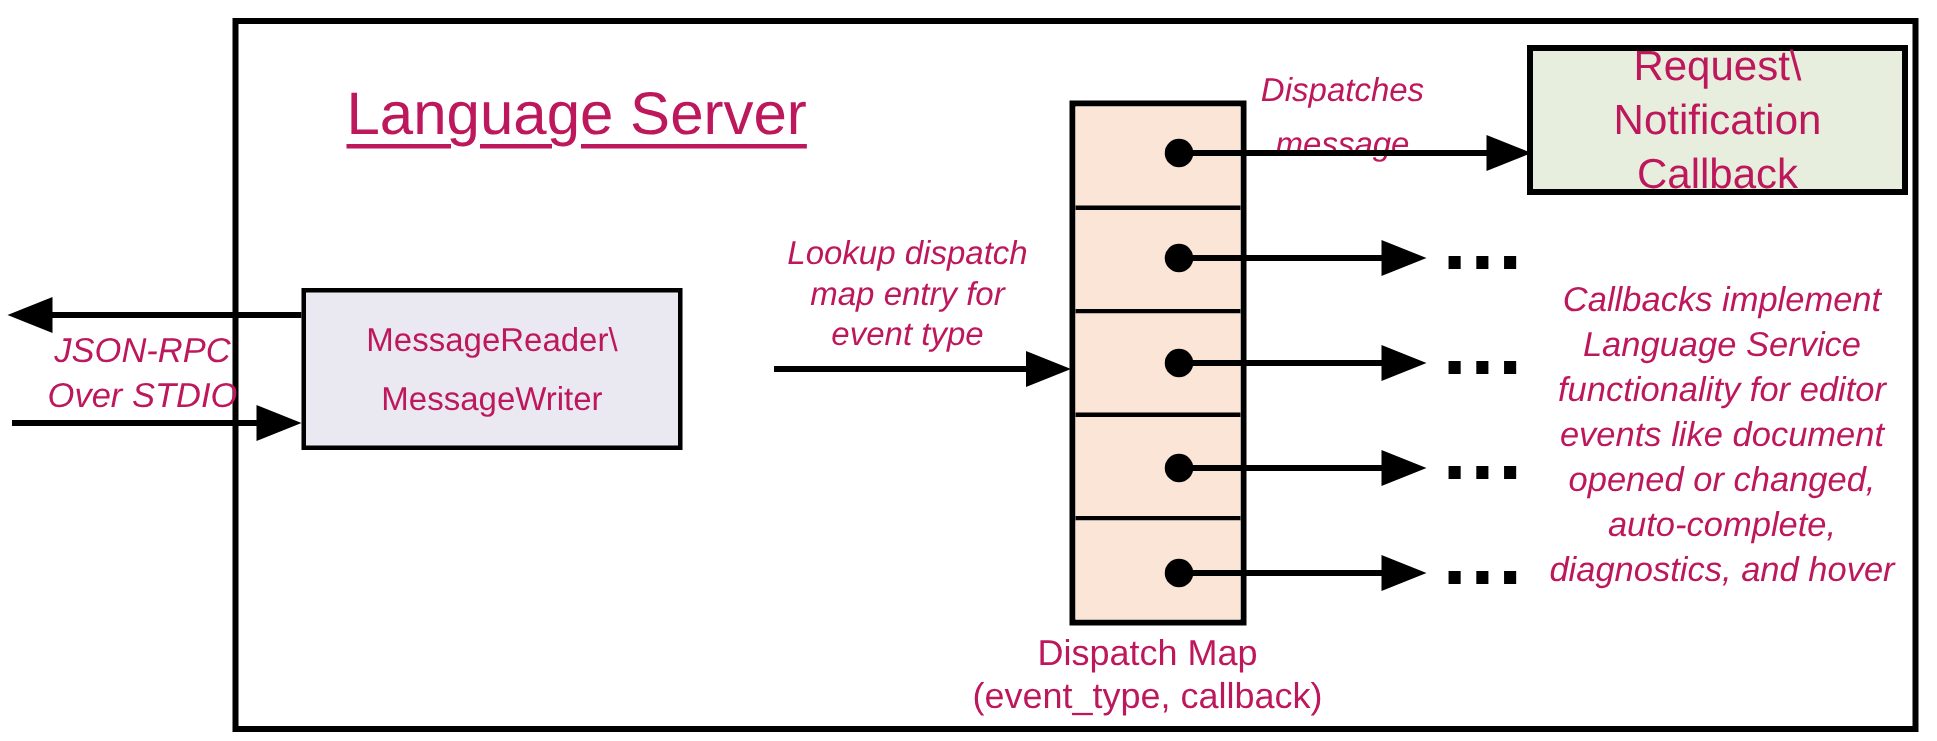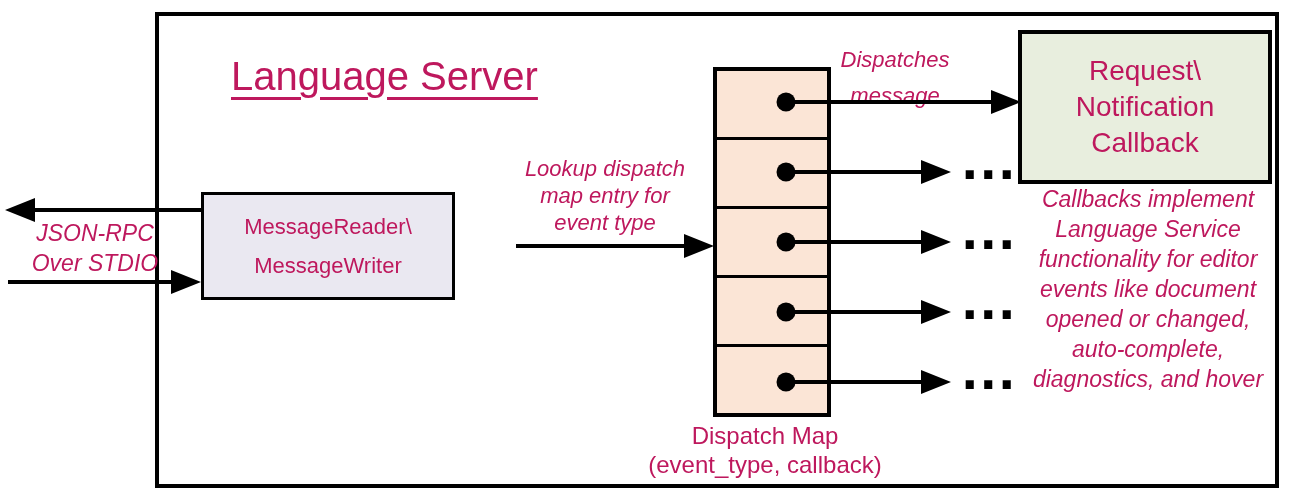--- a/index.html
+++ b/index.html
@@ -55,21 +55,21 @@
   .reader {
     left: 201px; top: 192px;
     width: 254px; height: 108px;
     border: 3px solid #000;
     background: var(--reader-fill, #eae8f1);
     font-size: 22px;
     line-height: 39px;
   }
   .callback-box {
     left: 1018px; top: 30px;
-    width: 254px; height: 154px;
+    width: 254px; height: 100px;
     border: 4px solid #000;
     background: var(--callback-fill, #e8eede);
     font-size: 28px;
     line-height: 36px;
   }
   .map {
     left: 713px; top: 67px;
     width: 118px; height: 350px;
     border: 4px solid #000;
     box-sizing: border-box;

